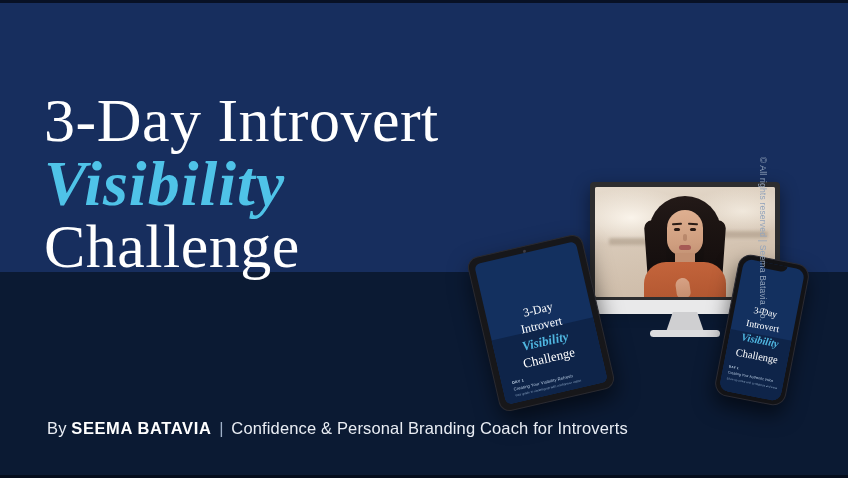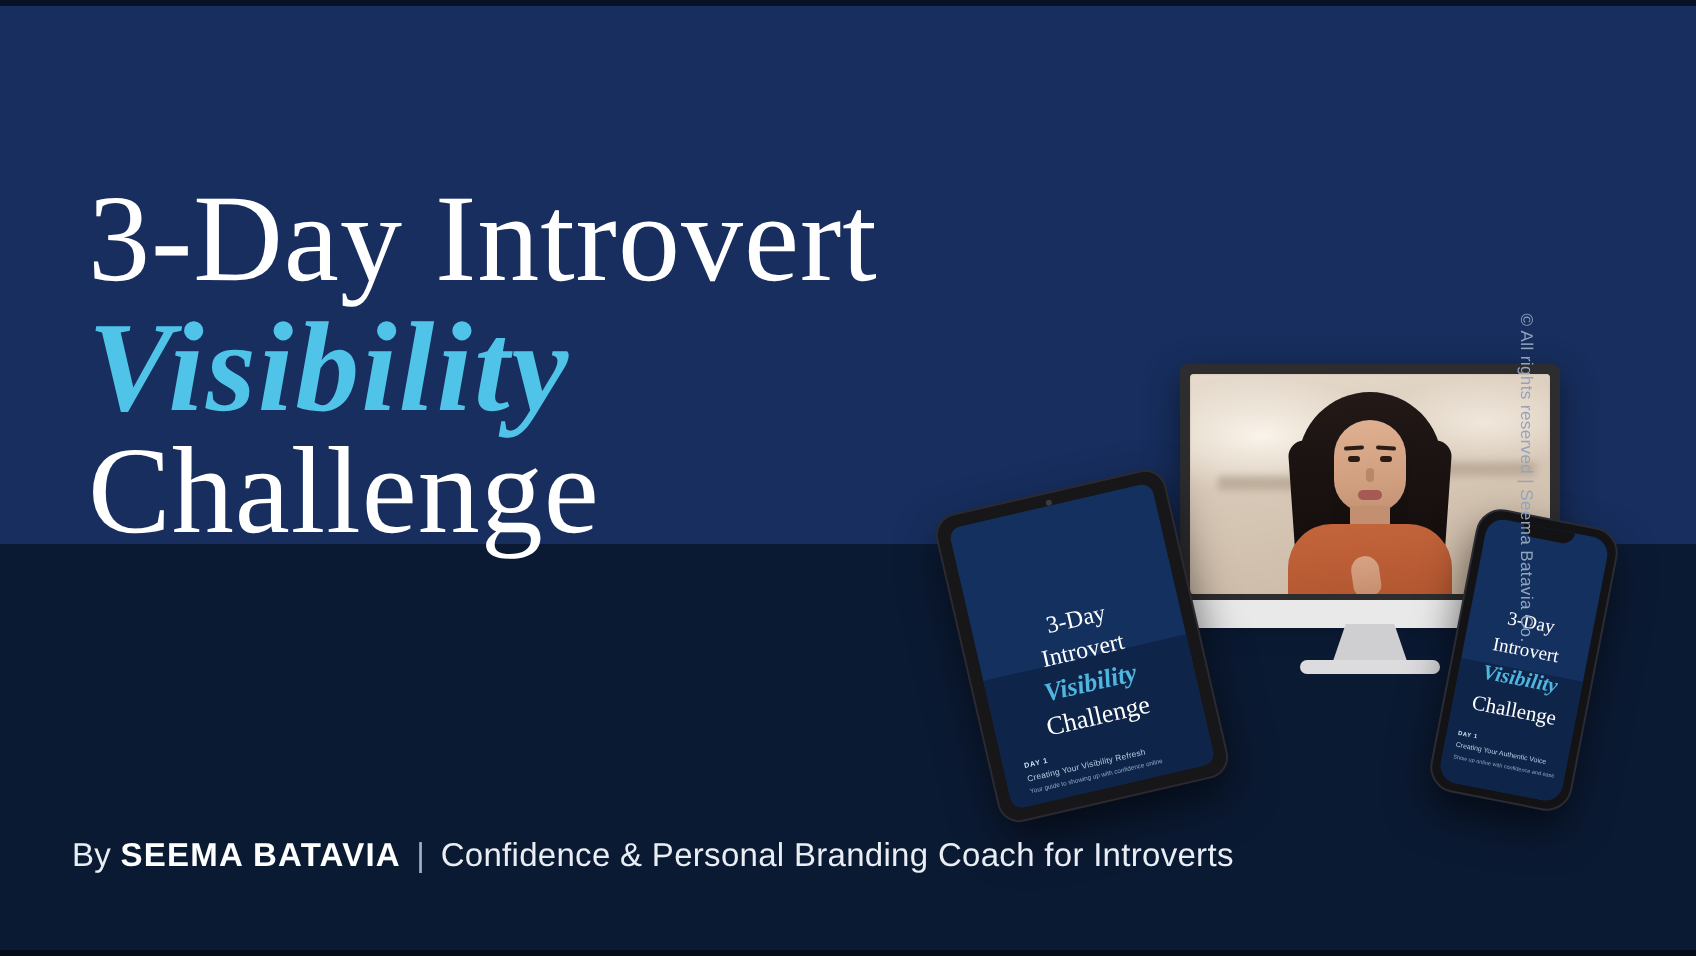--- a/index.html
+++ b/index.html
@@ -25,21 +25,21 @@
   }
   #hl-line1{font-size:62px;}
   #hl-line2{
     font-size:64px;font-style:italic;font-weight:bold;
     color:#4fc3e8;letter-spacing:1px;margin-top:6px;
   }
   #hl-line3{font-size:62px;margin-top:4px;}
 
   
   #byline{
-    position:absolute;left:36px;top:419px;z-index:30;
+    position:absolute;left:47px;top:419px;z-index:30;
     font-size:16.5px;color:#e9edf4;white-space:nowrap;letter-spacing:0.15px;
   }
   #byline .bold{font-weight:bold;color:#ffffff;letter-spacing:0.6px;}
   #byline .sep{color:#9fb0c8;padding:0 3px;}
 
   
   #copyright{
     position:absolute;right:2px;top:50%;transform:translateY(-50%) rotate(90deg);
     transform-origin:center center;
     font-size:8.5px;color:#93a4bb;white-space:nowrap;letter-spacing:0.2px;z-index:40;

